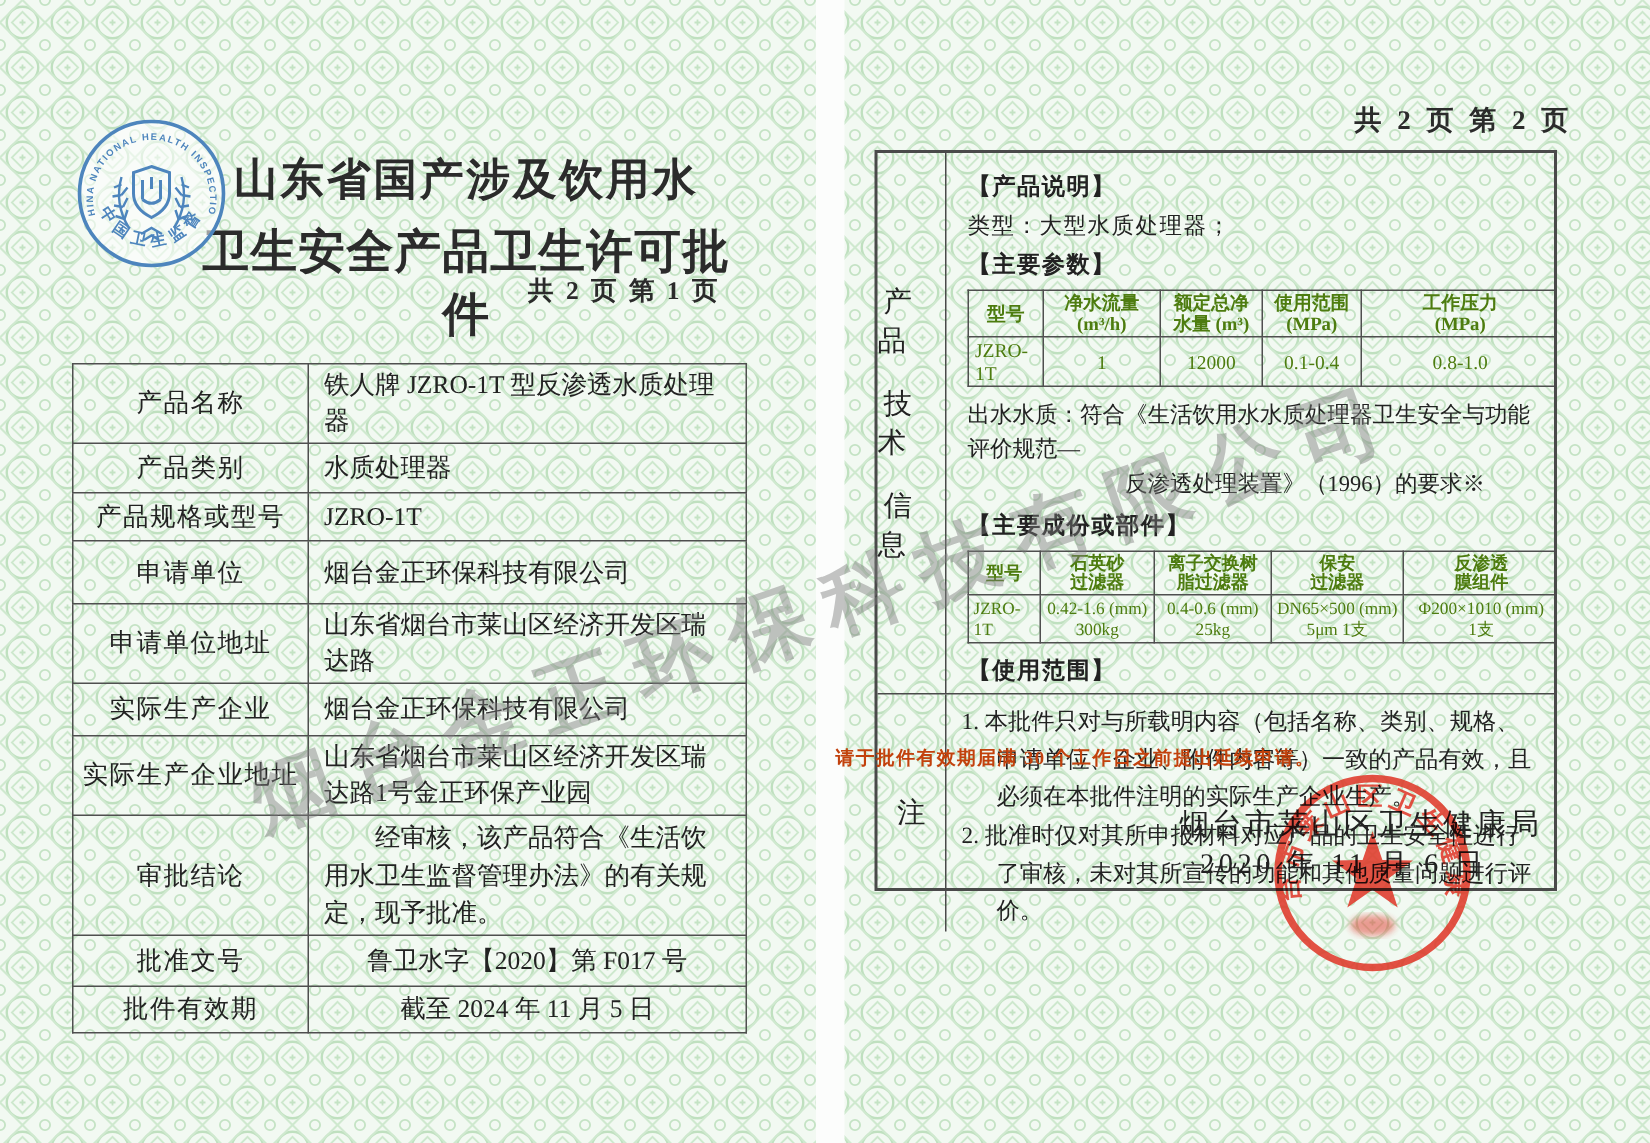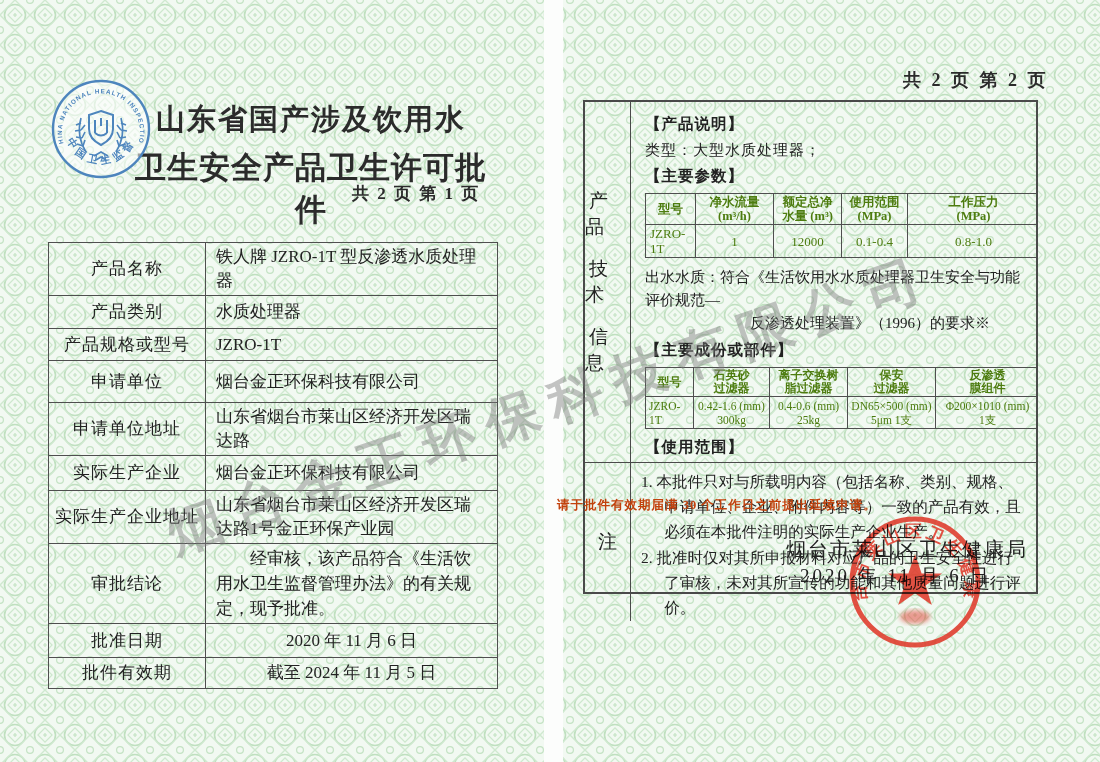--- a/index.html
+++ b/index.html
@@ -166,22 +166,22 @@
       </tr>
       <tr style="height:48px">
         <td class="lbl">实际生产企业地址</td>
         <td class="val">山东省烟台市莱山区经济开发区瑞达路1号金正环保产业园</td>
       </tr>
       <tr style="height:56px">
         <td class="lbl">审批结论</td>
         <td class="val indent">经审核，该产品符合《生活饮用水卫生监督管理办法》的有关规定，现予批准。</td>
       </tr>
       <tr style="height:34px">
-        <td class="lbl">批准日期</td>
-        <td class="val center">2020 年 11 月 6 日</td>
+        <td class="lbl">批准文号</td>
+        <td class="val center">鲁卫水字【2020】第 F017 号</td>
       </tr>
       <tr style="height:31px">
         <td class="lbl">批件有效期</td>
         <td class="val center">截至 2024 年 11 月 5 日</td>
       </tr>
     </tbody>
       </table>
   </div>
 
   <div class="page" id="page2">

